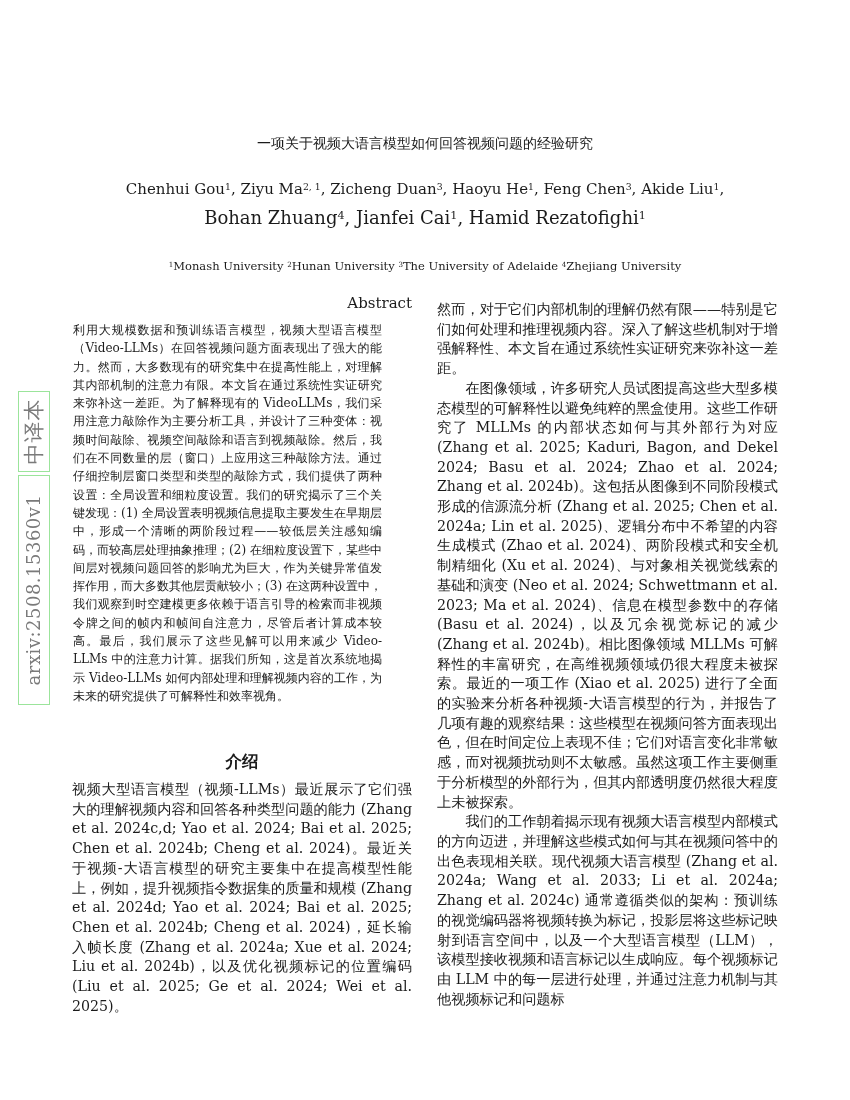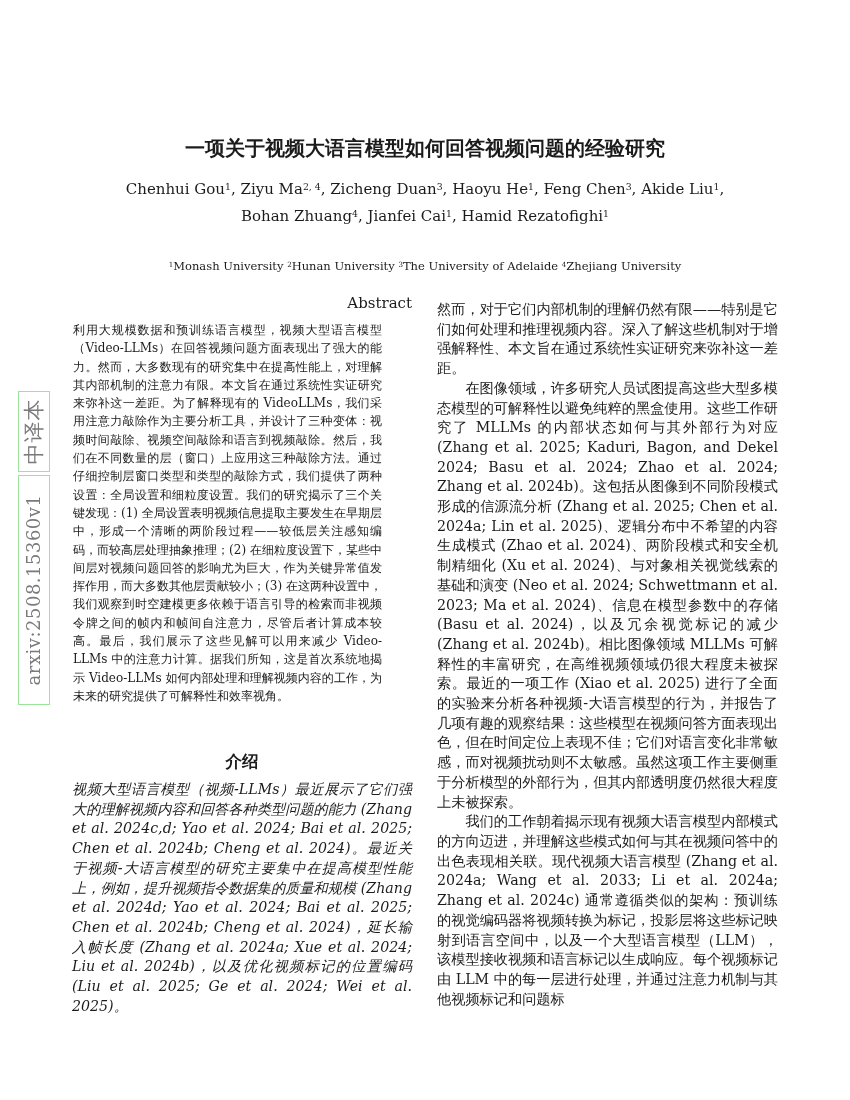--- a/index.html
+++ b/index.html
@@ -30,23 +30,23 @@
     transform: rotate(-90deg);
     white-space: nowrap;
     color: #7a7a7a;
     line-height: 1;
   }
   .wm-tag .wm-text   { font-size: 21px; letter-spacing: 1px; }
   .wm-arxiv .wm-text { font-size: 18px; letter-spacing: 0.5px; }
 
   
   .hline { position: absolute; left: 72px; width: 706px; text-align: center; }
-  .title    { top: 135px; font-size: 20px; font-weight: bold; }
+  .title    { top: 135px; font-size: 14px; font-weight: normal; }
   .authors1 { top: 180px; font-size: 15px; }
-  .authors2 { top: 207px; font-size: 15px; }
+  .authors2 { top: 207px; font-size: 18px; }
   .affils   { top: 235px; font-size: 11.5px; margin-top: 24px; }
   sup { font-size: 0.62em; vertical-align: baseline; position: relative; top: -0.45em; line-height: 0; }
 
   
   .abstract-heading {
     position: absolute; left: 72px; top: 294px; width: 340px;
     text-align: right; font-size: 15px;
   }
   .abstract-body {
     position: absolute; left: 73px; top: 321px; width: 309px;
@@ -54,21 +54,20 @@
     text-align: justify;
   }
   .intro-heading {
     position: absolute; left: 72px; top: 751px; width: 340px;
     text-align: center; font-size: 16.5px; font-weight: bold;
   }
   .intro-left {
     position: absolute; left: 72px; top: 780px; width: 340px;
     font-size: 14.2px; line-height: 19.7px;
     text-align: justify;
-    font-style: italic;
   }
   .col-right {
     position: absolute; left: 437px; top: 300px; width: 341px;
     font-size: 14.2px; line-height: 19.7px;
     text-align: justify;
   }
   .col-right p { margin: 0; }
   .col-right p.indent { text-indent: 2em; }
   p { margin: 0; }
 </style>
@@ -78,21 +77,21 @@
 <div class="page">
 
   <div class="wm-box wm-tag">
     <div class="wm-text">中译本</div>
   </div>
   <div class="wm-box wm-arxiv">
     <div class="wm-text">arxiv:2508.15360v1</div>
   </div>
 
   <div class="hline title">一项关于视频大语言模型如何回答视频问题的经验研究</div>
-  <div class="hline authors1">Chenhui Gou<sup>1</sup>, Ziyu Ma<sup>2, 4</sup>, Zicheng Duan<sup>3</sup>, Haoyu He<sup>1</sup>, Feng Chen<sup>3</sup>, Akide Liu<sup>1</sup>,</div>
+  <div class="hline authors1">Chenhui Gou<sup>1</sup>, Ziyu Ma<sup>2, 1</sup>, Zicheng Duan<sup>3</sup>, Haoyu He<sup>1</sup>, Feng Chen<sup>3</sup>, Akide Liu<sup>1</sup>,</div>
   <div class="hline authors2">Bohan Zhuang<sup>4</sup>, Jianfei Cai<sup>1</sup>, Hamid Rezatofighi<sup>1</sup></div>
   <div class="hline affils"><sup>1</sup>Monash University <sup>2</sup>Hunan University <sup>3</sup>The University of Adelaide <sup>4</sup>Zhejiang University</div>
 
   <div class="abstract-heading">Abstract</div>
   <div class="abstract-body">
     <p>利用大规模数据和预训练语言模型，视频大型语言模型（Video-LLMs）在回答视频问题方面表现出了强大的能力。然而，大多数现有的研究集中在提高性能上，对理解其内部机制的注意力有限。本文旨在通过系统性实证研究来弥补这一差距。为了解释现有的 VideoLLMs，我们采用注意力敲除作为主要分析工具，并设计了三种变体：视频时间敲除、视频空间敲除和语言到视频敲除。然后，我们在不同数量的层（窗口）上应用这三种敲除方法。通过仔细控制层窗口类型和类型的敲除方式，我们提供了两种设置：全局设置和细粒度设置。我们的研究揭示了三个关键发现：(1) 全局设置表明视频信息提取主要发生在早期层中，形成一个清晰的两阶段过程——较低层关注感知编码，而较高层处理抽象推理；(2) 在细粒度设置下，某些中间层对视频问题回答的影响尤为巨大，作为关键异常值发挥作用，而大多数其他层贡献较小；(3) 在这两种设置中，我们观察到时空建模更多依赖于语言引导的检索而非视频令牌之间的帧内和帧间自注意力，尽管后者计算成本较高。最后，我们展示了这些见解可以用来减少 Video-LLMs 中的注意力计算。据我们所知，这是首次系统地揭示 Video-LLMs 如何内部处理和理解视频内容的工作，为未来的研究提供了可解释性和效率视角。</p>
   </div>
   <div class="intro-heading">介绍</div>
   <div class="intro-left">
     <p>视频大型语言模型（视频-LLMs）最近展示了它们强大的理解视频内容和回答各种类型问题的能力 (Zhang et al. 2024c,d; Yao et al. 2024; Bai et al. 2025; Chen et al. 2024b; Cheng et al. 2024)。最近关于视频-大语言模型的研究主要集中在提高模型性能上，例如，提升视频指令数据集的质量和规模 (Zhang et al. 2024d; Yao et al. 2024; Bai et al. 2025; Chen et al. 2024b; Cheng et al. 2024)，延长输入帧长度 (Zhang et al. 2024a; Xue et al. 2024; Liu et al. 2024b)，以及优化视频标记的位置编码 (Liu et al. 2025; Ge et al. 2024; Wei et al. 2025)。</p>

